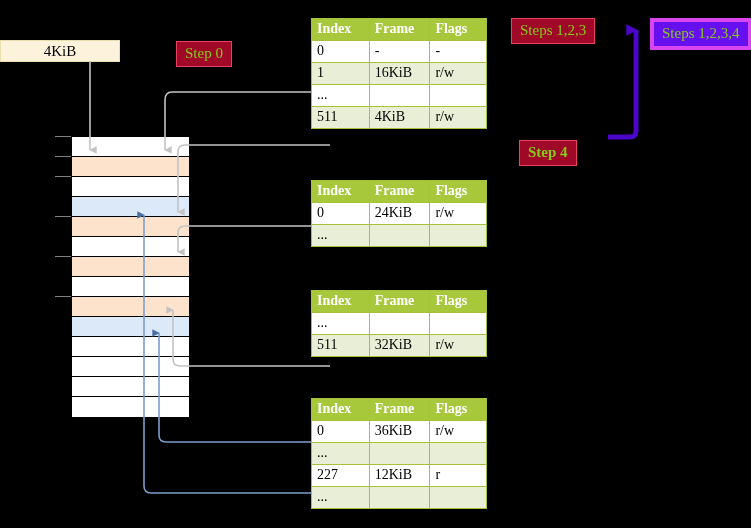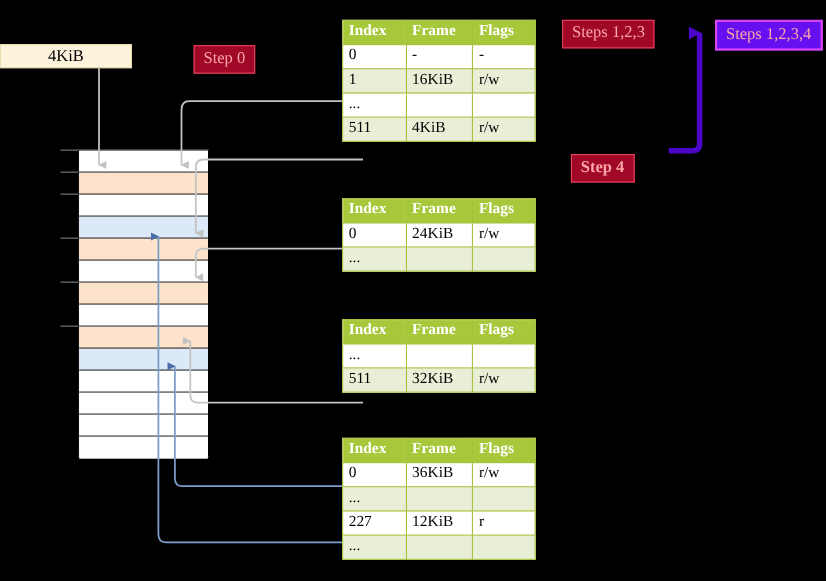--- a/index.html
+++ b/index.html
@@ -10,26 +10,26 @@
   }
   .stage{position:absolute;left:0;top:0;width:751px;height:528px;}
 
   
   .badge{
     position:absolute;
     font-family:"Liberation Serif", serif;
     font-size:15px;
     line-height:1;
     padding:4px 8px 5px 8px;
-    color:#fca5a5;
+    color:#84cc16;
     white-space:nowrap;
     box-sizing:border-box;
   }
   .badge.red{background:#a00828;border:1px solid #e8445f;}
-  .badge.blue{background:#6610f2;border:2px solid #d946ef;}
+  .badge.blue{background:#6610f2;border:4px solid #d946ef;}
 
   #badge-step0{left:176px;top:41px;}
   #badge-steps123{left:511px;top:18px;}
   #badge-steps1234{left:650px;top:18px;}
   #badge-step4{left:519px;top:140px;font-weight:bold;}
 
   
   #kib-box{
     position:absolute;left:0px;top:40px;width:120px;height:22px;
     background:#fdf3dc;border:1px solid #e9dcae;

